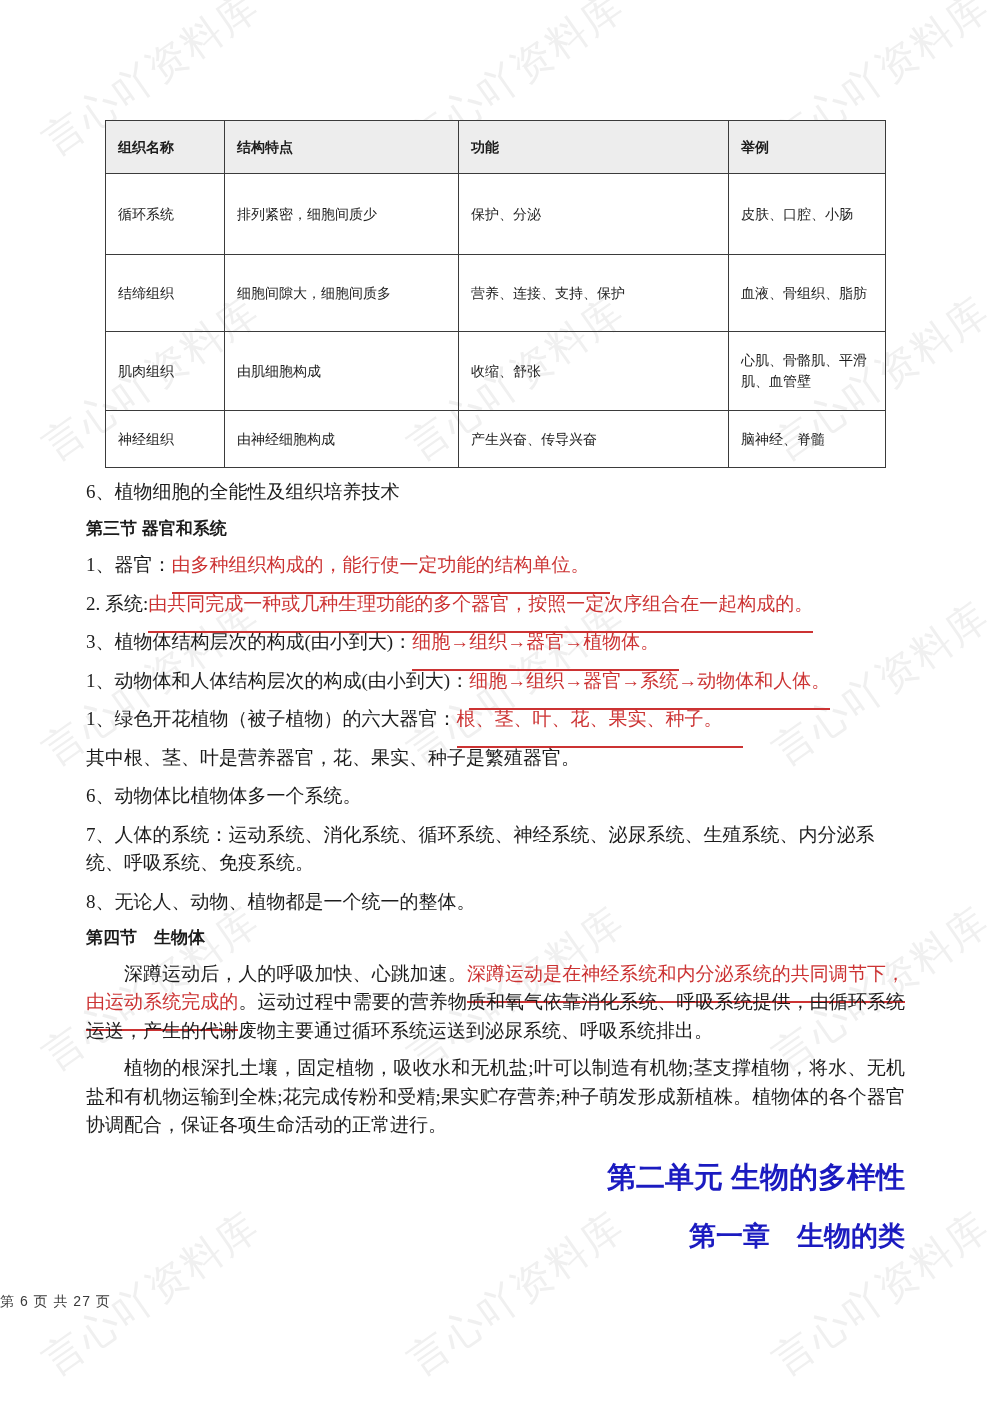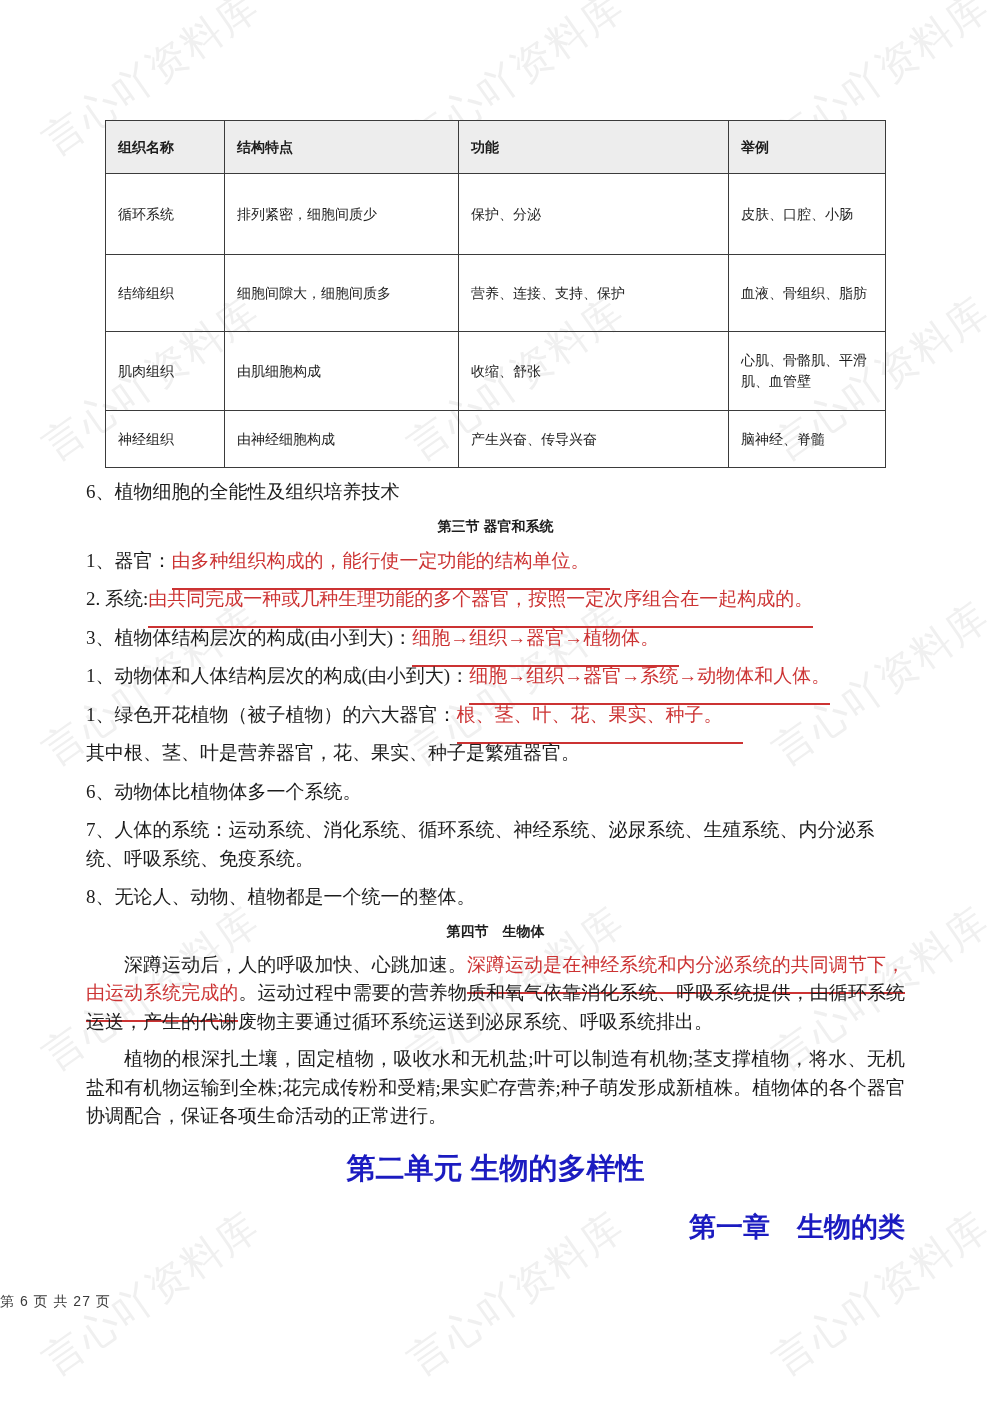--- a/index.html
+++ b/index.html
@@ -54,39 +54,39 @@
     font-weight:bold;
     height:44px;
     font-family:"Liberation Sans","DejaVu Sans",sans-serif;
   }
   col.c1{width:119px;} col.c2{width:234px;} col.c3{width:270px;} col.c4{width:157px;}
   tr.r1 td{height:72px;} tr.r2 td{height:68px;} tr.r3 td{height:70px;} tr.r4 td{height:48px;}
   
   .item{margin:10px 0 0 0;}
   .sec-heading{
     margin:9px 0 0 0;
-    text-align:center;
-    font-weight:bold;
-    font-size:14px;
+    text-align:left;
+    font-weight:bold;
+    font-size:17px;
     font-family:"Liberation Sans","DejaVu Sans",sans-serif;
   }
   .hl{
     color:var(--red);
     border-bottom:2px solid var(--red);
     padding-bottom:17px;
   }
   .hl-pad{padding-right:20px;}
   .para{
     margin:9px 0 0 0;
     text-indent:38px;
     text-align:justify;
   }
   .unit-heading{
     margin:16px 0 0 0;
-    text-align:center;
+    text-align:right;
     font-weight:bold;
     font-size:29px;
     color:var(--blue);
     font-family:"Liberation Sans","DejaVu Sans",sans-serif;
   }
   .chapter-heading{
     margin:17px 0 0 0;
     text-align:right;
     font-weight:bold;
     font-size:27px;

